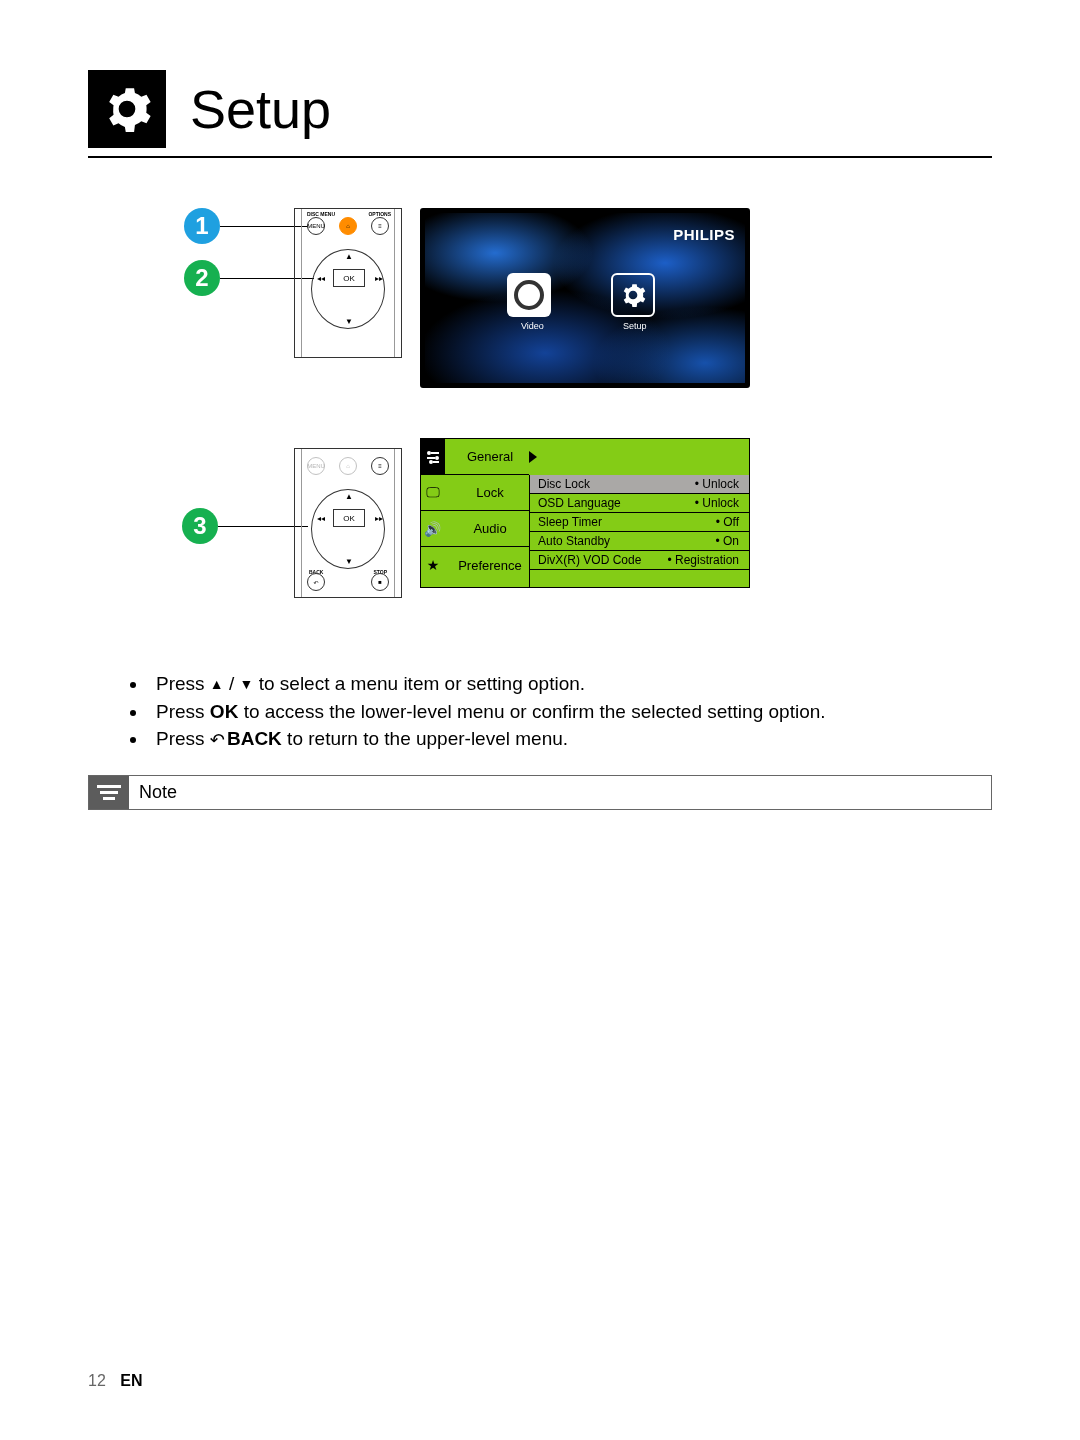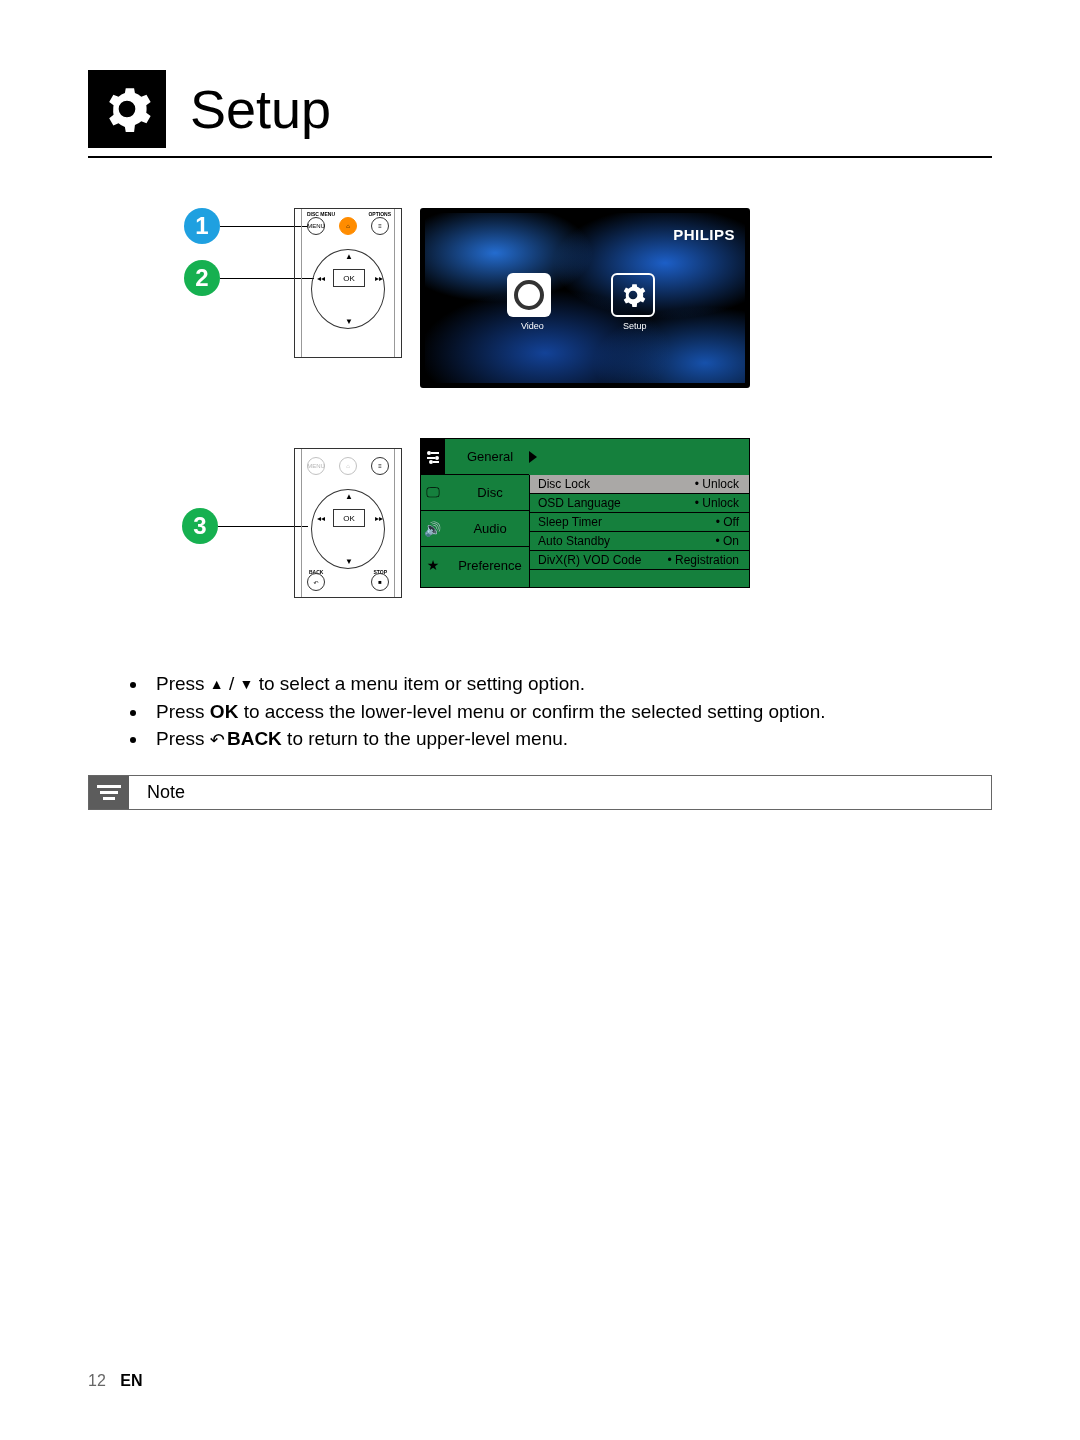--- a/index.html
+++ b/index.html
@@ -80,21 +80,21 @@
                 background:#fff; display:flex; align-items:center; justify-content:center; }
   .tv-iconbox.disc { left:82px; }
   .tv-iconbox.disc::after { content:""; width:22px; height:22px; border:4px solid #333; border-radius:50%; }
   .tv-iconbox.setup { left:186px; border:2px solid #fff; background:transparent; }
   .tv-iconbox.setup svg { width:26px; height:26px; }
   .tv-label { position:absolute; top:108px; color:#fff; font-size:9px; }
   .tv-label.d { left:96px; }
   .tv-label.s { left:198px; }
   
   .panel { position:absolute; top:230px; left:332px; width:330px; height:150px;
-           border:1px solid #000; background:#15803d; display:flex; }
+           border:1px solid #000; background:#84cc16; display:flex; }
   .tabs { width:108px; display:flex; flex-direction:column; }
   .tab { height:36px; display:flex; align-items:center; font-size:13px;
          border-bottom:1px solid #000; position:relative; }
   .tab-icon { width:24px; height:36px; display:flex; align-items:center; justify-content:center;
               font-size:14px; }
   .tab-icon.active { background:#000; color:#fff; }
   .tab.active::after { content:""; position:absolute; right:-8px; top:12px;
     border-left:8px solid #000; border-top:6px solid transparent; border-bottom:6px solid transparent; }
   .tab .label { padding-left:6px; flex:1; text-align:center; }
   .tab:last-child { border-bottom:none; }
@@ -111,21 +111,21 @@
   .back-glyph { display:inline-block; font-size:18px; vertical-align:middle; margin-right:2px; }
   
   .note-box { margin-top:22px; border:1px solid #666; }
   .note-head { display:flex; align-items:center; }
   .note-badge { width:40px; height:33px; background:#5c5c5c; display:flex; flex-direction:column;
                 align-items:center; justify-content:center; gap:3px; padding:6px; }
   .note-badge span { display:block; height:3px; background:#fff; }
   .note-badge span:nth-child(1){ width:24px; }
   .note-badge span:nth-child(2){ width:18px; }
   .note-badge span:nth-child(3){ width:12px; }
-  .note-title { padding-left:18px; font-size:18px; }
+  .note-title { padding-left:10px; font-size:18px; }
   .note-body { border-top:1px solid #666; padding:10px 14px; font-size:17px; }
   
   .footer { position:absolute; bottom:50px; left:88px; font-size:16px; }
   .footer .pn { color:#666; margin-right:10px; }
   .footer .lang { font-weight:bold; }
 </style>
 </head>
 <body>
 
 <div class="header-row">
@@ -207,21 +207,21 @@
               <circle cx="11" cy="8" r="2"></circle>
               <rect x="1" y="7" width="8" height="2"></rect>
               <circle cx="5" cy="12" r="2"></circle>
               <rect x="7" y="11" width="6" height="2"></rect>
             </svg>
         </div>
         <span class="label">General</span>
       </div>
       <div class="tab">
         <div class="tab-icon">🖵</div>
-        <span class="label">Disc</span>
+        <span class="label">Lock</span>
       </div>
       <div class="tab">
         <div class="tab-icon">🔊</div>
         <span class="label">Audio</span>
       </div>
       <div class="tab">
         <div class="tab-icon">★</div>
         <span class="label">Preference</span>
       </div>
     </div>

